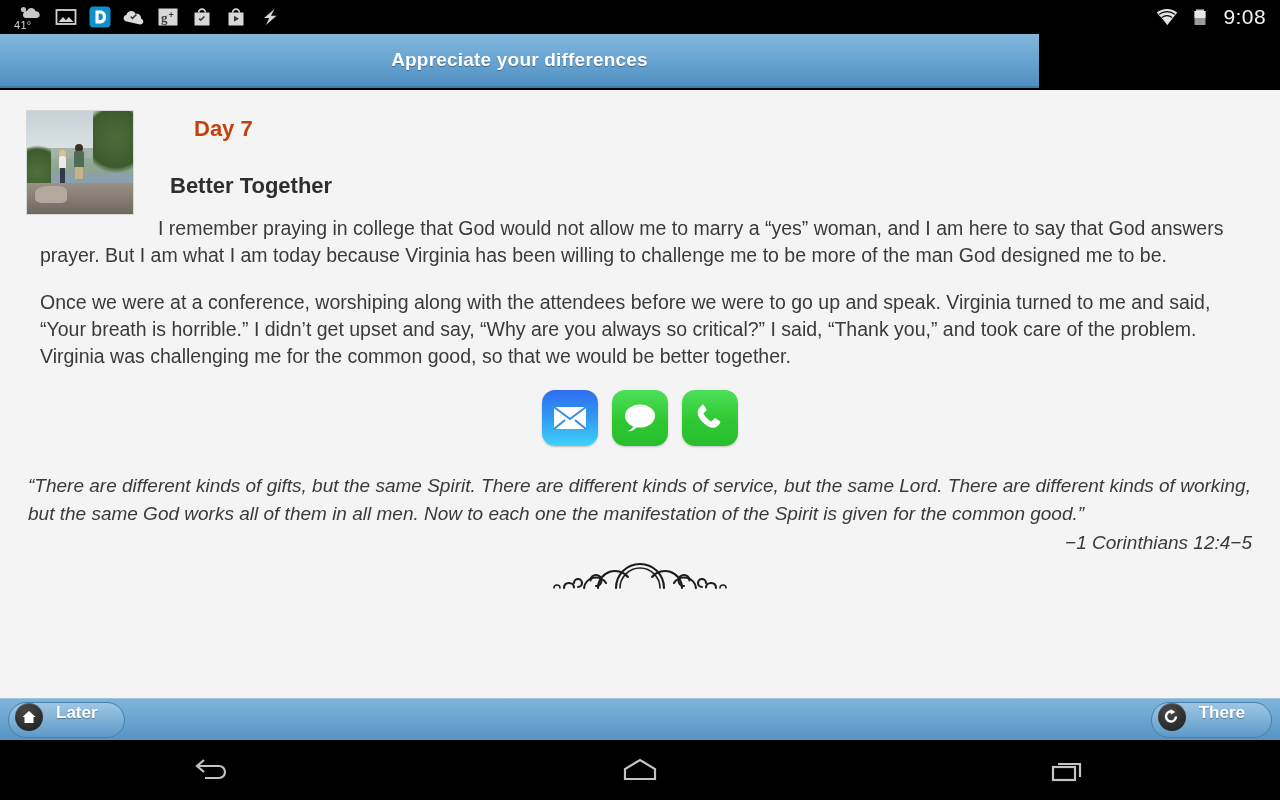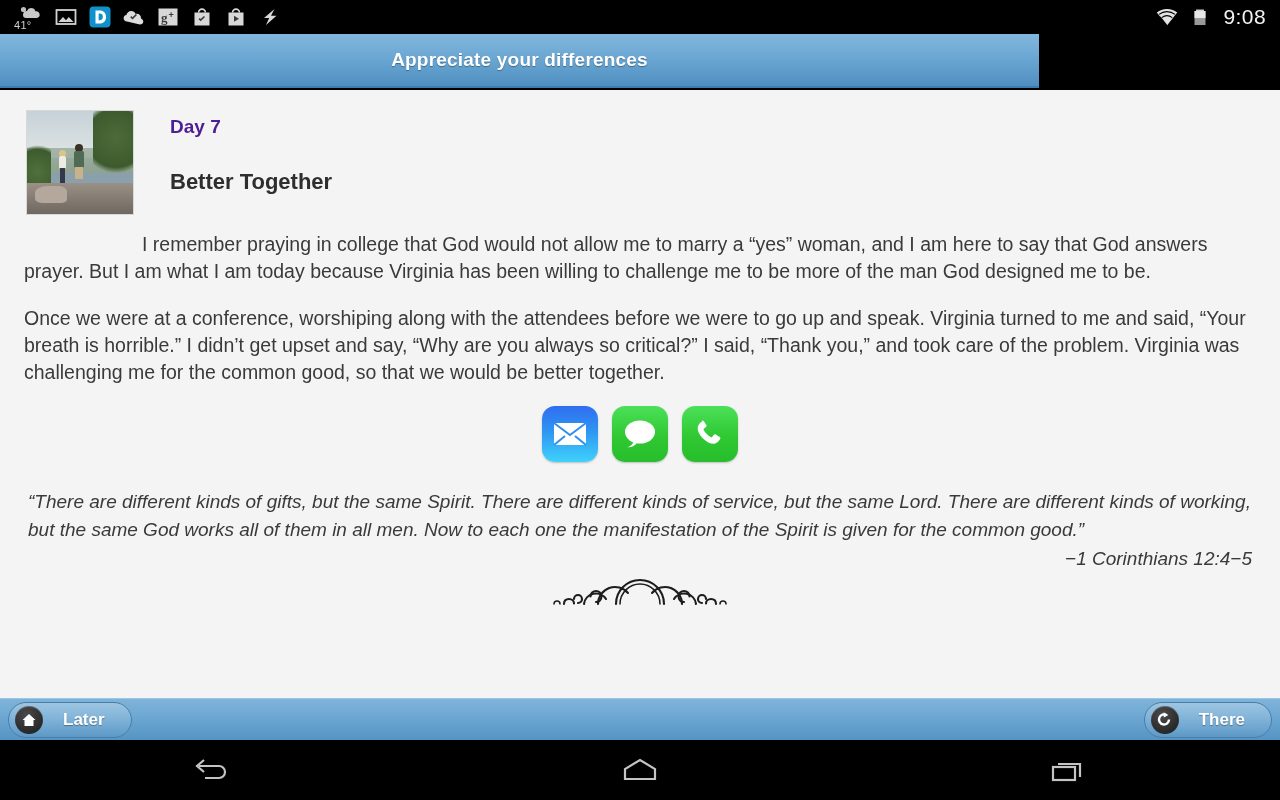--- a/index.html
+++ b/index.html
@@ -66,24 +66,24 @@
   .ph-p1{ position:absolute; left:30%; top:38%; width:7px; height:34px; }
   .ph-p1 .hd{ position:absolute; left:0; top:0; width:7px; height:7px; border-radius:50%; background:#d9c48c; }
   .ph-p1 .tp{ position:absolute; left:0; top:6px; width:7px; height:13px; background:#efeae2; border-radius:2px; }
   .ph-p1 .lg{ position:absolute; left:1px; top:18px; width:5px; height:16px; background:#33384a; }
   .ph-p2{ position:absolute; left:44%; top:32%; width:10px; height:42px; }
   .ph-p2 .hd{ position:absolute; left:1px; top:0; width:8px; height:8px; border-radius:50%; background:#3b3026; }
   .ph-p2 .tp{ position:absolute; left:0; top:7px; width:10px; height:17px; background:#4f6b53; border-radius:2px; }
   .ph-p2 .lg{ position:absolute; left:1px; top:23px; width:8px; height:12px; background:#c8b18b; }
 
   .hero-text{ padding-left:36px; padding-top:6px; }
-  .day-label{ font-size:19px; font-weight:bold; color:#4c1d95; }
+  .day-label{ font-size:22px; font-weight:bold; color:#c2410c;margin-left:24px; }
   .article-title{ font-size:22px; font-weight:bold; color:#2e2e2e; margin-top:31px; }
 
-  .body-wrap{ padding:0 24px; margin-top:16px; }
+  .body-wrap{ padding:0 40px; margin-top:0; }
   .para{
     font-size:19.5px; line-height:27px; color:#3a3a3a; margin-bottom:20px;
   }
   .para.indent{ text-indent:118px; }
 
   
   .share-row{ display:flex; justify-content:center; gap:14px; margin-top:4px; margin-bottom:26px; }
   .sq{ width:56px; height:56px; border-radius:13px; position:relative;
        box-shadow:0 1px 2px rgba(0,0,0,.22); }
   .sq.mail{ background:linear-gradient(to bottom,#2f6df0 0%,#2f96f2 46%,#3fd2fb 100%); }
@@ -104,21 +104,21 @@
 
   
   .actionbar{
     position:absolute; left:0; top:698px; width:1280px; height:42px;
     background:linear-gradient(to bottom,#7fb4da 0%,#6aa5d1 50%,#5694c4 100%);
     border-top:1px solid #9ec6e3;
     display:flex; align-items:center; justify-content:space-between;
     padding:0 8px;
   }
   .abtn{
-    display:flex; align-items:center; gap:20px;
+    display:flex; gap:13px;
     height:36px; padding:0 26px 0 6px;
     border:1px solid #477fa8; border-radius:18px;
     background:linear-gradient(to bottom,rgba(255,255,255,.26),rgba(255,255,255,.02));
     cursor:pointer;
   }
   .abtn .lbl{
     color:#fff; font-size:17px; font-weight:bold;
     text-shadow:0 1px 1px rgba(0,0,0,.35);
   }
   .circ{

